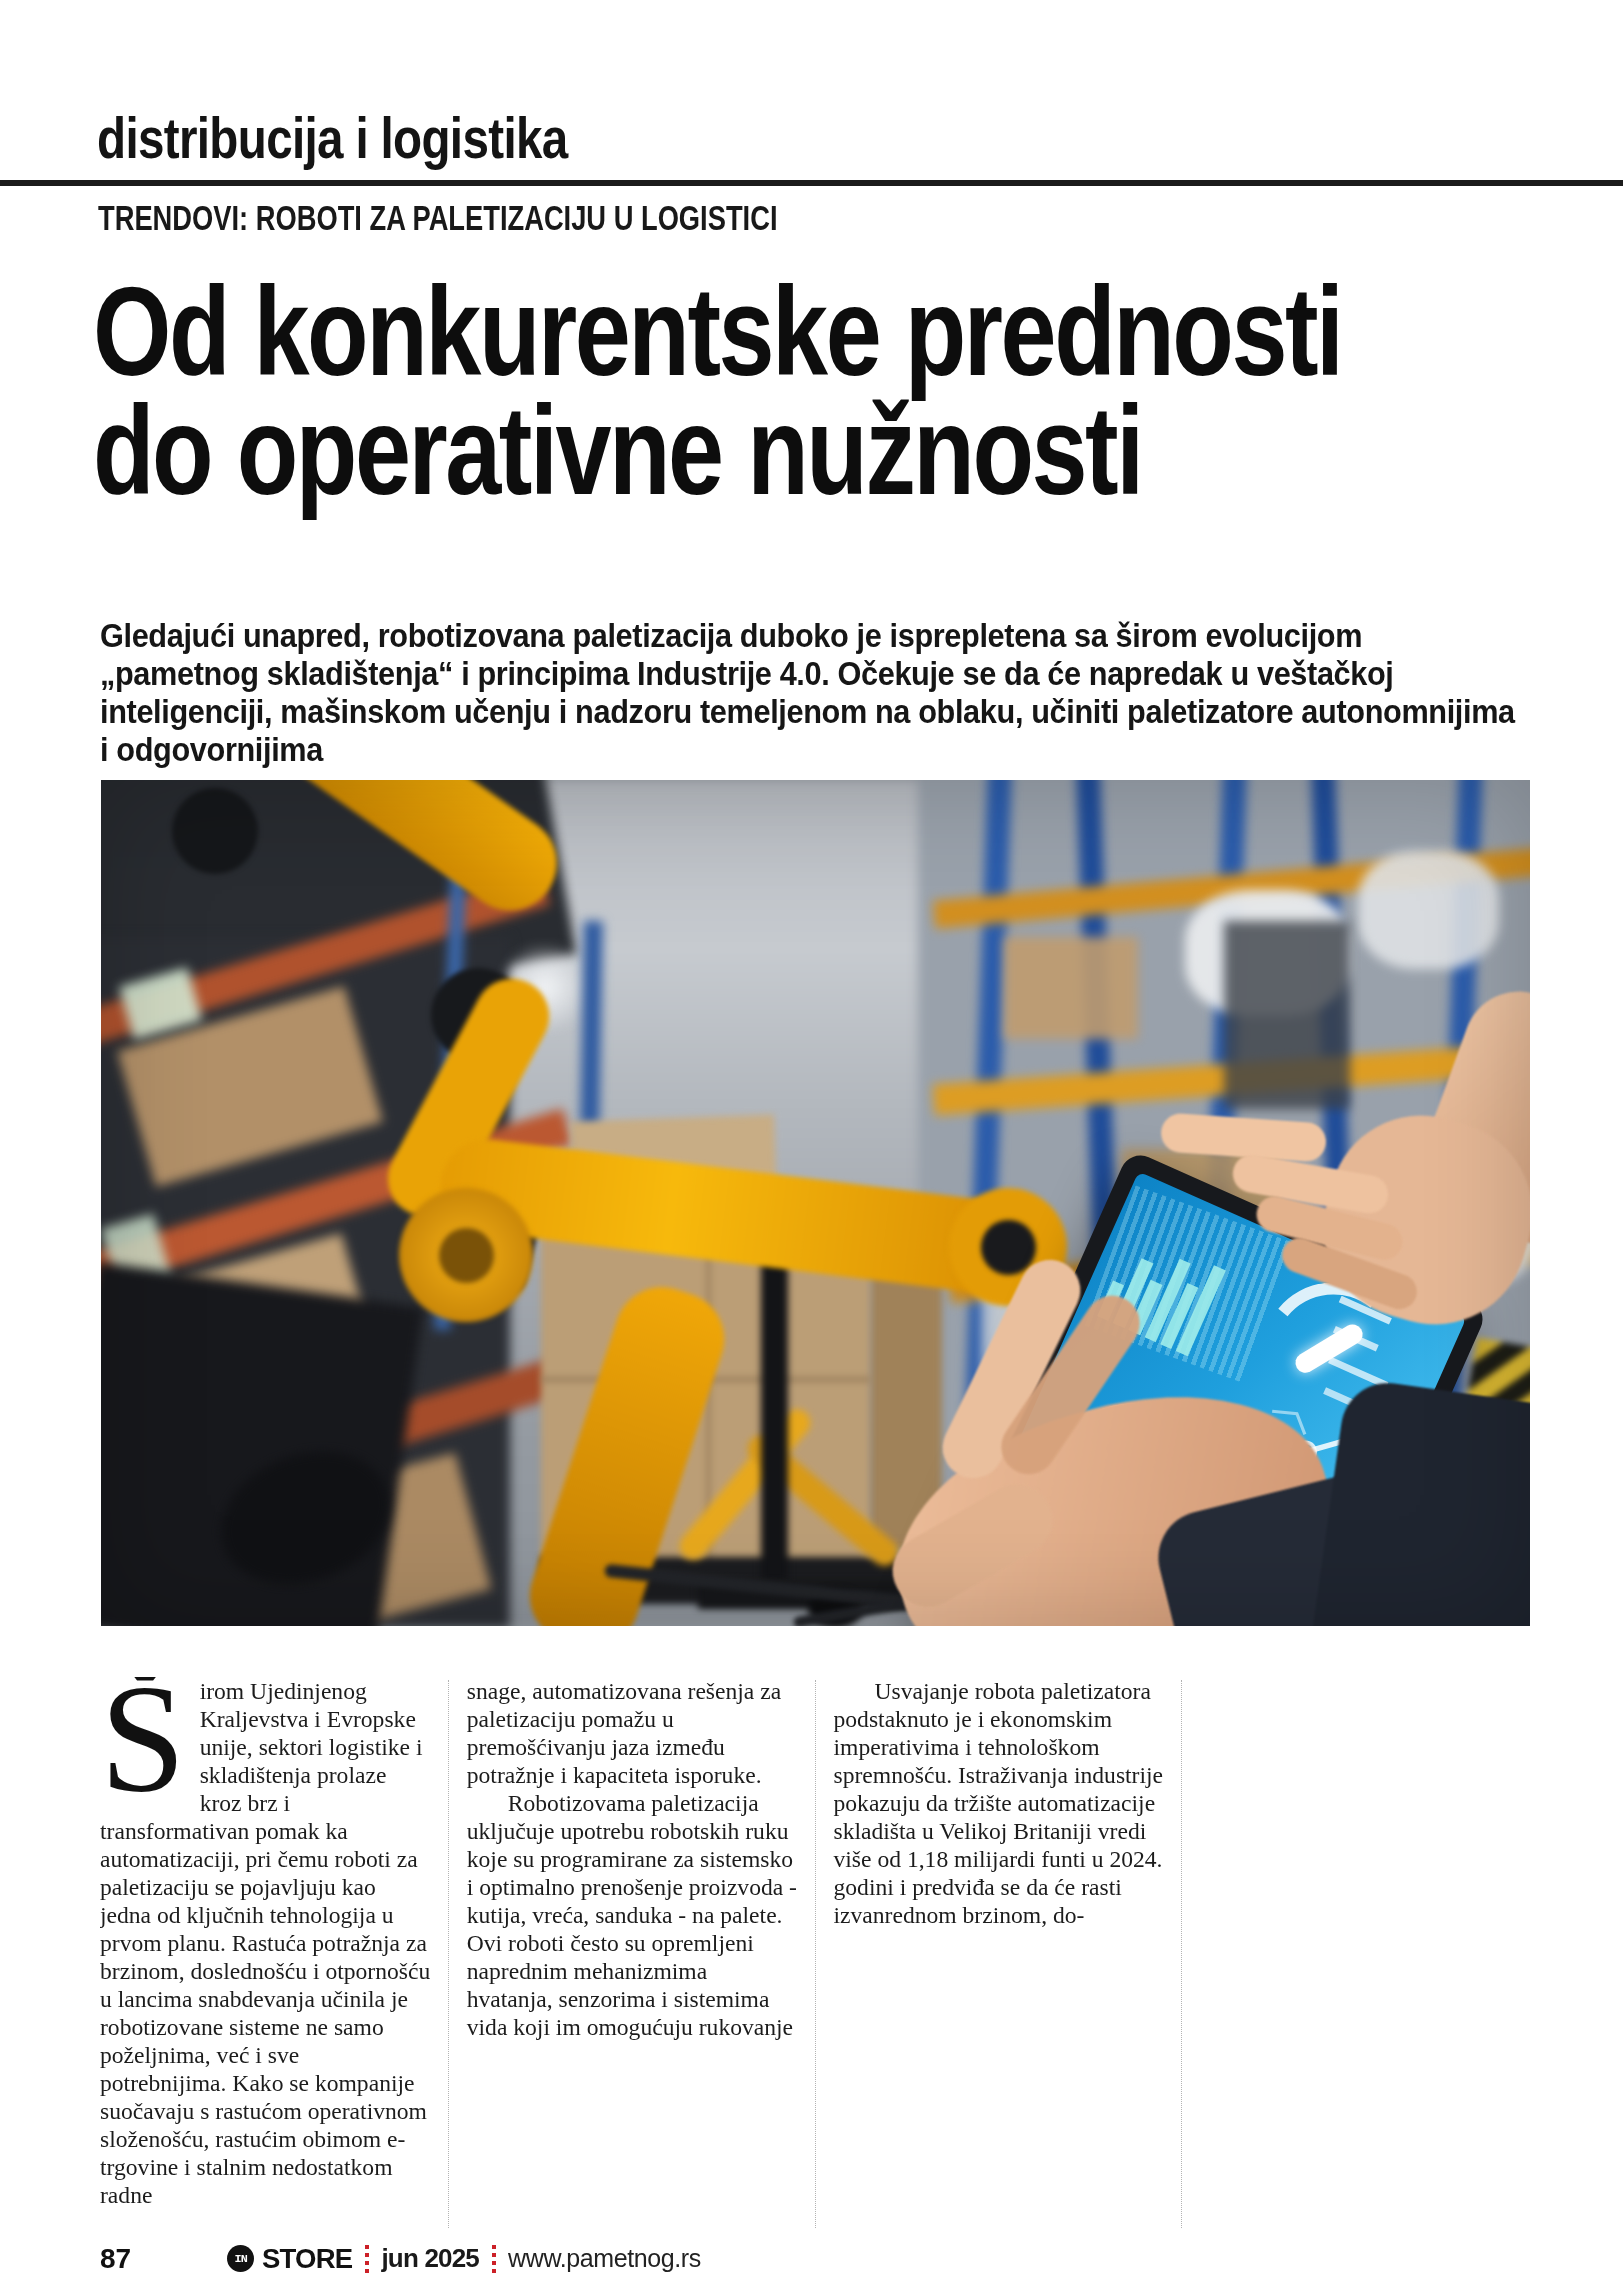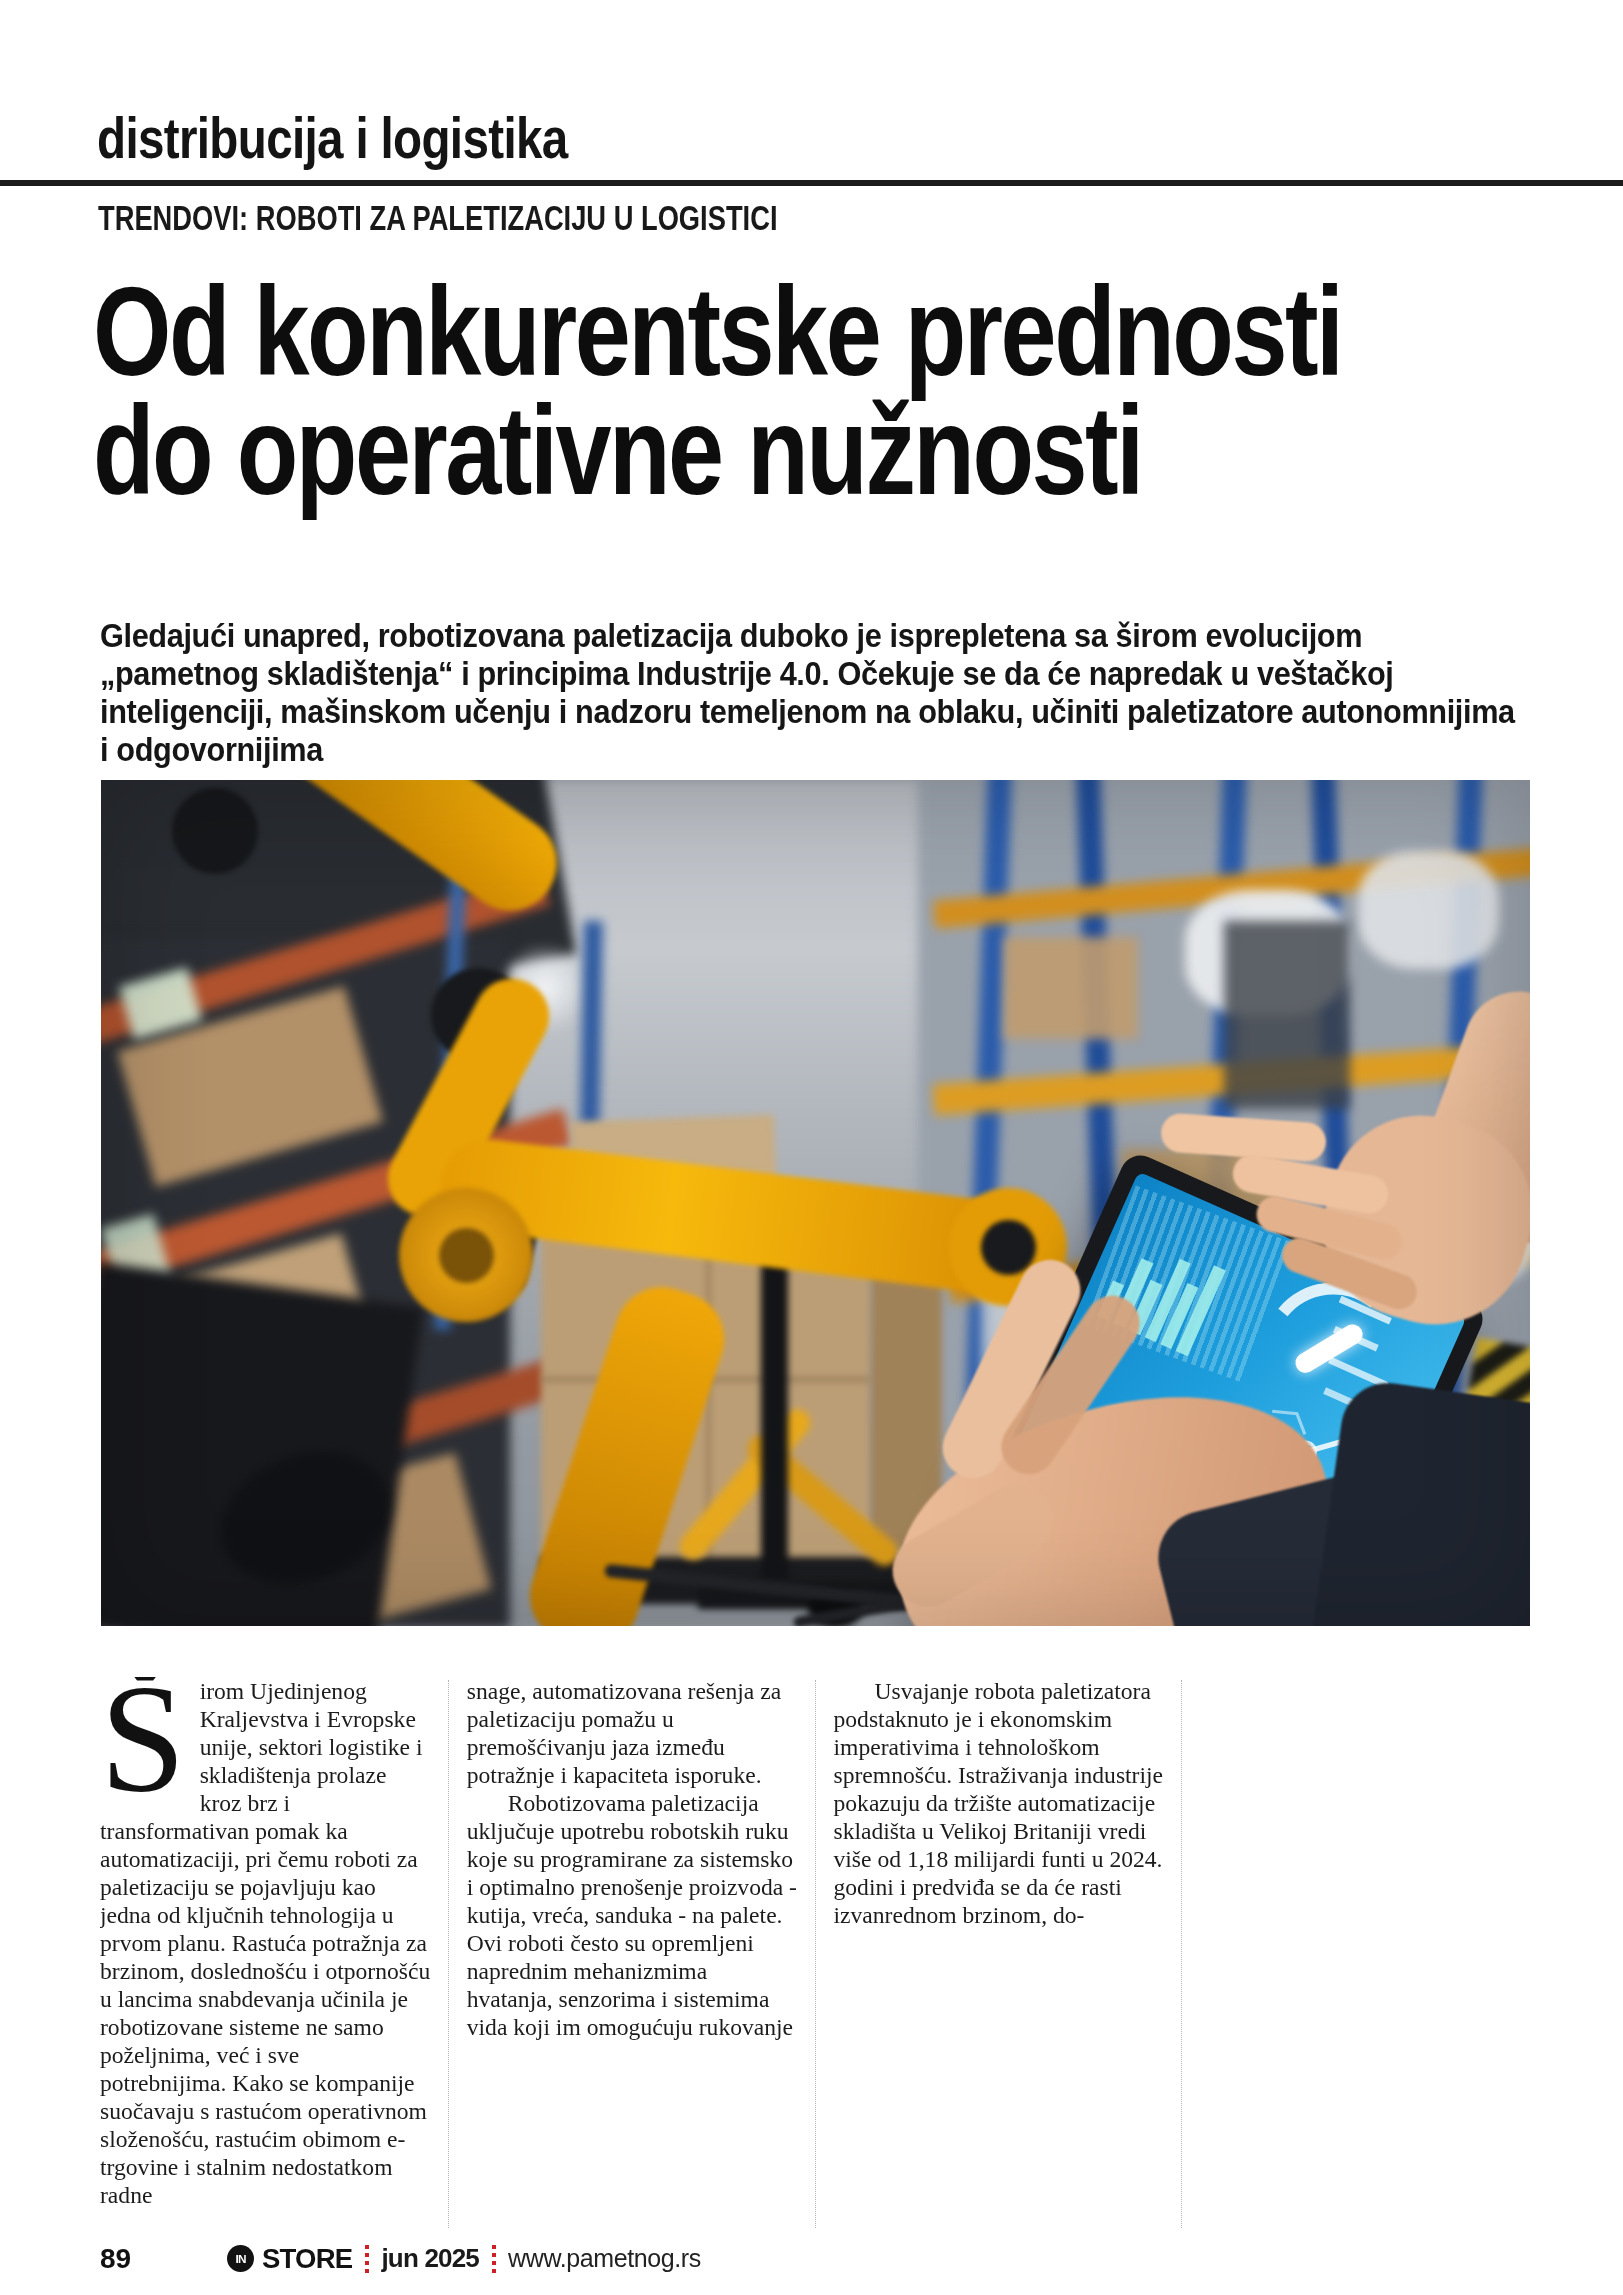--- a/index.html
+++ b/index.html
@@ -34,21 +34,21 @@
   .col p.indent{text-indent:41px;}
   .dropcap{float:left;font-family:"Liberation Serif", serif;font-size:154px;line-height:101px;
     padding:11px 14px 4.7px 0;color:#111;}
   .subhead{font-family:"Liberation Sans", sans-serif;font-weight:bold;font-size:29px;
     line-height:30px;margin:33px 0 36px;color:#161616;letter-spacing:-0.4px;}
   
   .footer{left:100px;top:2243px;height:31px;display:flex;align-items:center;}
   .pageno{font-weight:bold;font-size:28px;color:#111;}
   .logo-circle{width:27px;height:27px;border-radius:50%;background:#121212;color:#fff;
     display:flex;align-items:center;justify-content:center;font-size:11.8px;font-weight:bold;
-    letter-spacing:-0.8px;margin-left:96px;}
+    letter-spacing:-0.8px;margin-left:96px;font-family:Liberation Mono, monospace;}
   .brand{font-weight:bold;font-size:27.5px;margin-left:7.9px;letter-spacing:-0.8px;color:#121212;}
   .red-dots{width:3.9px;height:28px;margin:0 12.6px;
     background:repeating-linear-gradient(to bottom,#cc2027 0 3.9px,transparent 3.9px 7.9px);}
   .issue{font-weight:bold;font-size:26px;color:#1a1a1a;letter-spacing:-0.8px;}
   .website{font-size:25px;color:#222;letter-spacing:-0.4px;}
 </style>
 </head>
 <body>
 
 <div class="page">
@@ -194,21 +194,21 @@
       <p class="indent" style="margin-top:0">Robotizovama paletizacija uključuje upotrebu robotskih ruku koje su programirane za sistemsko i optimalno prenošenje proizvoda - kutija, vreća, sanduka - na palete. Ovi roboti često su opremljeni naprednim mehanizmima hvatanja, senzorima i sistemima vida koji im omogućuju rukovanje</p>
     </div>
     <div class="col">
       <p class="indent">Usvajanje robota paletizatora podstaknuto je i ekonomskim imperativima i tehnološkom spremnošću. Istraživanja industrije pokazuju da tržište automatizacije skladišta u Velikoj Britaniji vredi više od 1,18 milijardi funti u 2024. godini i predviđa se da će rasti izvanrednom brzinom, do-</p>
     </div>
     <div class="col">
     </div>
   </main>
 
   <footer class="abs footer">
-    <span class="pageno">89</span>
+    <span class="pageno">87</span>
     <span class="logo-circle">
         <span>IN</span>
       </span>
     <span class="brand">STORE</span>
     <span class="red-dots"></span>
     <span class="issue">jun 2025</span>
     <span class="red-dots"></span>
     <span class="website">www.pametnog.rs</span>
   </footer>
 

